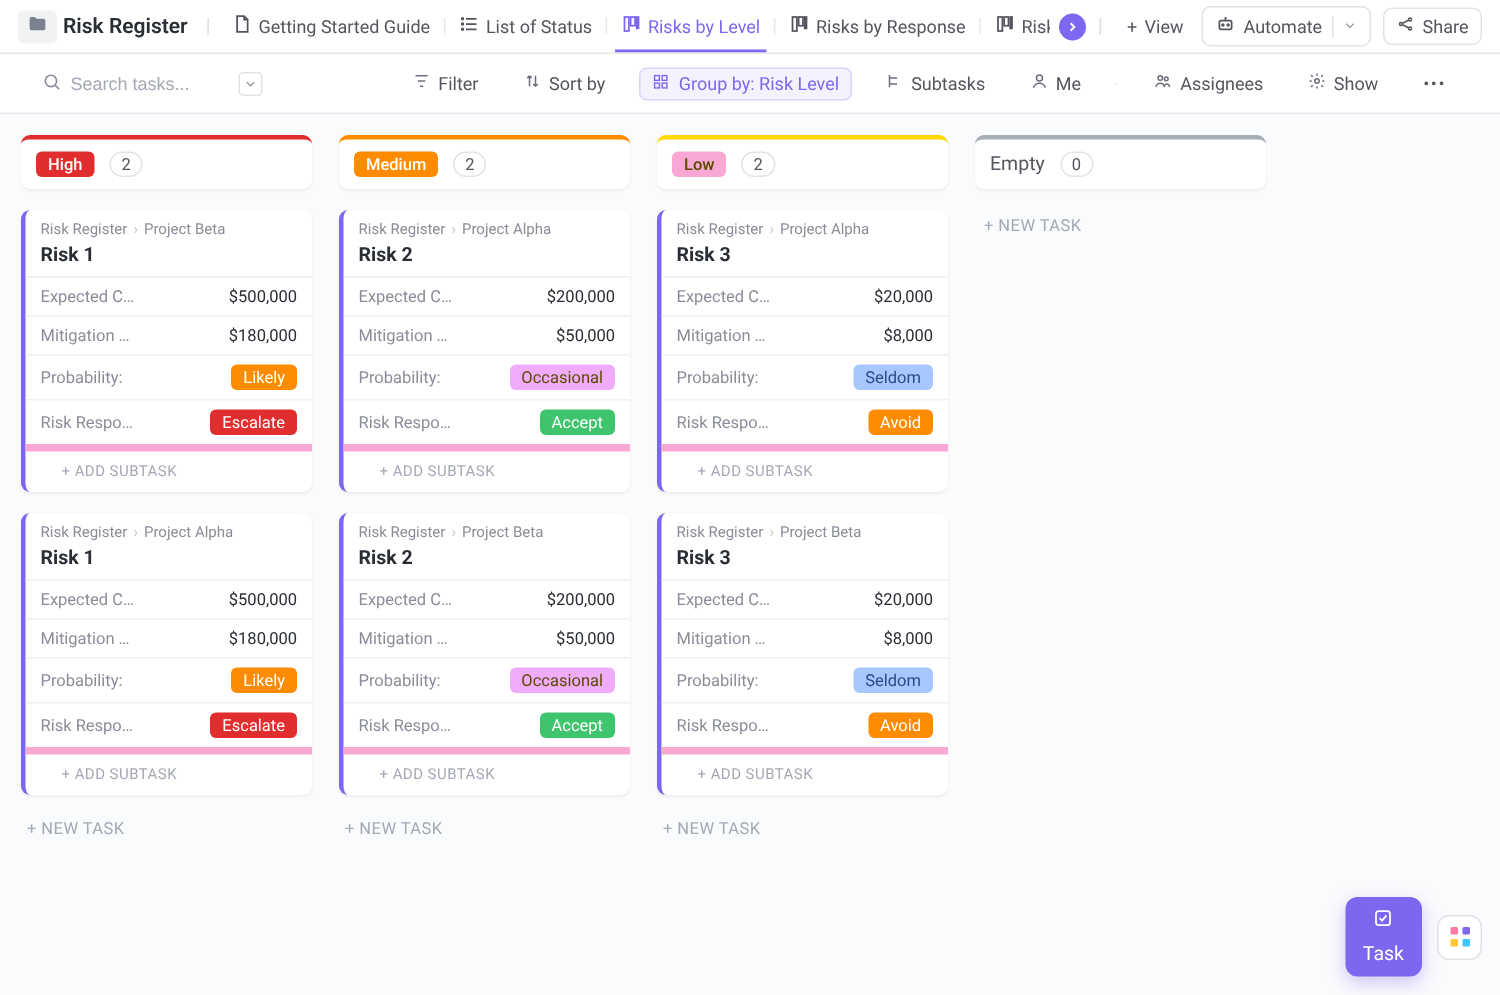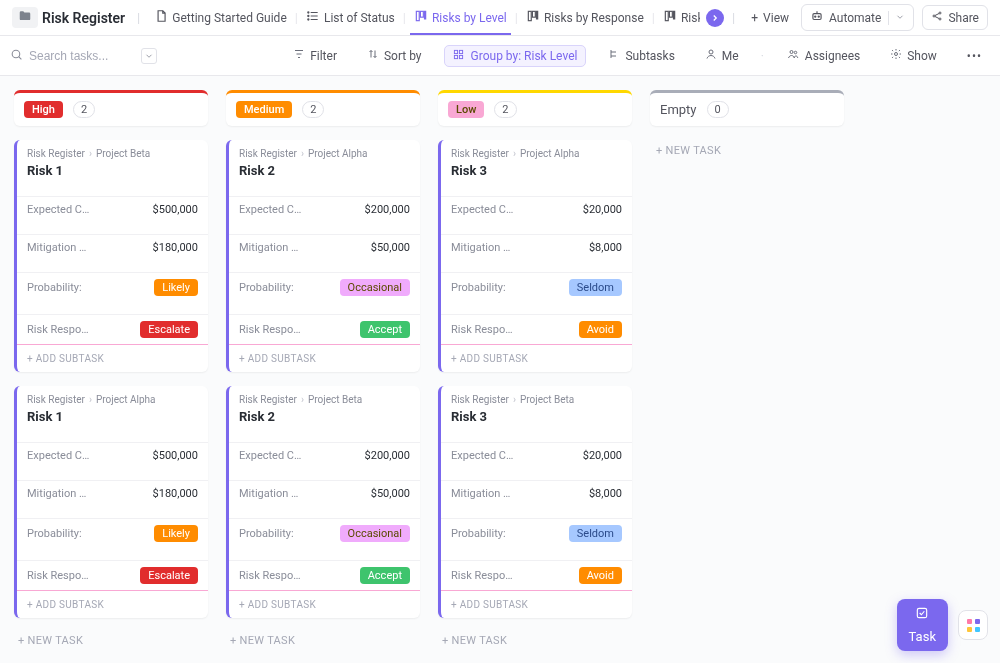--- a/index.html
+++ b/index.html
@@ -16,21 +16,21 @@
   .tab svg { width: 14px; height: 14px; }
   .tab.active { color: #7b68ee; }
   .tab.active::after { content:""; position: absolute; left: 4px; right: 4px; bottom: 0; height: 2px; background: #7b68ee; }
   .nav-next { width: 18px; height: 18px; border-radius: 50%; background: #7b68ee; display: inline-flex; align-items: center; justify-content: center; margin-left: 2px; }
   .nav-next svg { width: 10px; height: 10px; stroke: #fff; }
   .btn-plain { display: inline-flex; align-items: center; gap: 5px; color: #54555e; padding: 4px 8px; border-radius: 6px; cursor: pointer; font-size: 12px; white-space: nowrap; }
   .btn-outline { border: 1px solid #e1e2e8; }
   .hdr-right { display: flex; align-items: center; gap: 8px; }
 
   
-  .toolbar { display: flex; align-items: center; height: 40px; padding: 0 10px; border-bottom: 1px solid #e8e8ec; gap: 14px; font-size: 12px; color: #6b6e7a; }
+  .toolbar { display: flex; align-items: center; height: 40px; padding: 0 28px; border-bottom: 1px solid #e8e8ec; gap: 14px; font-size: 12px; color: #6b6e7a; }
   .search-wrap { display: flex; align-items: center; gap: 6px; flex: 0 0 auto; color: #a5a8b5; }
   .search-input { border: none; outline: none; font-size: 12px; width: 100px; }
   .search-input::placeholder { color: #a5a8b5; }
   .chev-box { width:16px; height:16px; border:1px solid #e1e2e8; border-radius:3px; display:inline-flex; align-items:center; justify-content:center; margin-left:6px; }
   .chev-box svg { width:10px; height:10px; }
   .toolbar-right { margin-left: auto; display: flex; align-items: center; gap: 14px; }
   .pill-purple { color: #7b68ee; border: 1px solid #d9d4fb; background: #f4f2ff; padding: 3px 8px; border-radius: 5px; }
   .ellipsis { letter-spacing: 1px; }
 
   
@@ -48,31 +48,31 @@
   .lvl-text { font-size: 13px; color: #54555e; }
   .count-badge { border: 1px solid #e1e2e8; border-radius: 10px; padding: 1px 7px; font-size: 11px; color: #54555e; }
   .empty-add { color: #a5a8b5; font-size: 11px; letter-spacing: 0.3px; padding: 4px 6px; cursor: pointer; }
 
   .card { background: #fff; border-radius: 6px; box-shadow: 0 1px 2px rgba(0,0,0,0.06); overflow: hidden; border-left: 3px solid transparent; }
   .card.lb-purple { border-left-color: #7b68ee; }
   .card-head { padding: 8px 10px 6px; }
   .crumb { font-size: 10px; color: #8a8d99; display: flex; gap: 4px; align-items: center; }
   .crumb .sep { color: #c2c4cd; }
   .card-title { font-size: 13px; font-weight: 700; margin-top: 4px; }
-  .row { display: flex; align-items: center; justify-content: space-between; border-top: 1px solid #f0f0f3; padding: 6px 10px; font-size: 11px; margin-top: 12px; }
+  .row { display: flex; align-items: center; justify-content: space-between; border-top: 1px solid #f0f0f3; padding: 6px 10px; font-size: 11px; }
   .row .label { color: #8a8d99; white-space: nowrap; overflow: hidden; text-overflow: ellipsis; max-width: 78px; }
   .row .value { color: #292d34; margin-left: auto; padding-left: 8px; }
   .tag { border-radius: 4px; padding: 2px 8px; font-size: 11px; color: #fff; }
   .tag.likely     { background: #ff8c00; }
   .tag.occasional { background: #f0abfc; color: #5a4a00; }
   .tag.seldom     { background: #a6c8ff; color: #2a4a8a; }
   .tag.escalate   { background: #e12d2d; }
   .tag.accept     { background: #3ec46d; }
   .tag.avoid      { background: #ff8c00; }
-  .subtask { border-top: 1px solid #f9a8d4; padding: 8px 10px; font-size: 10px; letter-spacing: 0.3px; color: #a5a8b5; cursor: pointer; }
+  .subtask { border-top: 5px solid #f9a8d4; padding: 8px 24px; font-size: 10px; letter-spacing: 0.3px; color: #a5a8b5; cursor: pointer; }
   .new-task-link { color: #a5a8b5; font-size: 11px; letter-spacing: 0.3px; padding: 2px 4px; cursor: pointer; }
 
   
   .float-br { position: fixed; right: 12px; bottom: 12px; display: flex; gap: 10px; align-items: center; }
   .task-fab { background: #7b68ee; color: #fff; border-radius: 8px; padding: 7px 12px; display: flex; align-items: center; gap: 6px; font-size: 13px; box-shadow: 0 4px 12px rgba(123,104,238,0.35); cursor: pointer; flex-direction: column; }
   .apps-fab { width: 30px; height: 30px; border-radius: 8px; border: 1px solid #e1e2e8; background: #fff; display: flex; align-items: center; justify-content: center; cursor: pointer; }
   .apps-grid { display: grid; grid-template-columns: 5px 5px; grid-auto-rows: 5px; gap: 3px; }
   .apps-grid span { width:5px; height:5px; border-radius:1px; }
 </style>
 </head>

